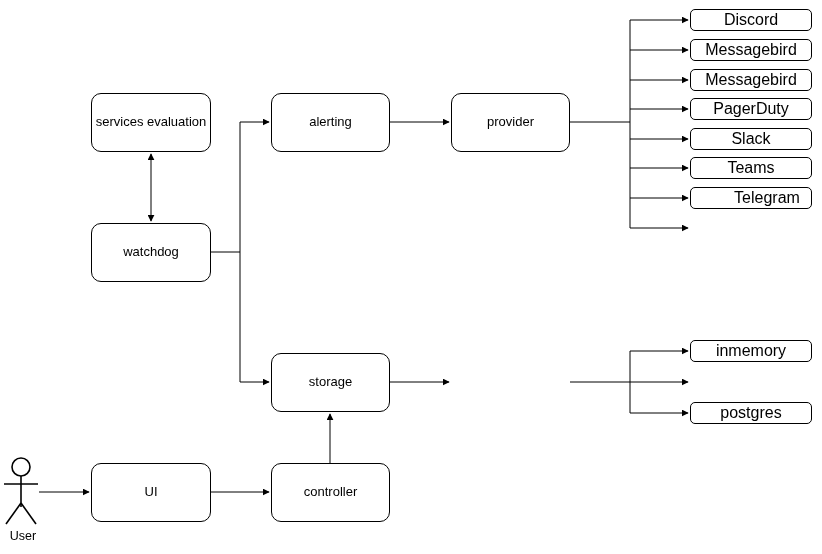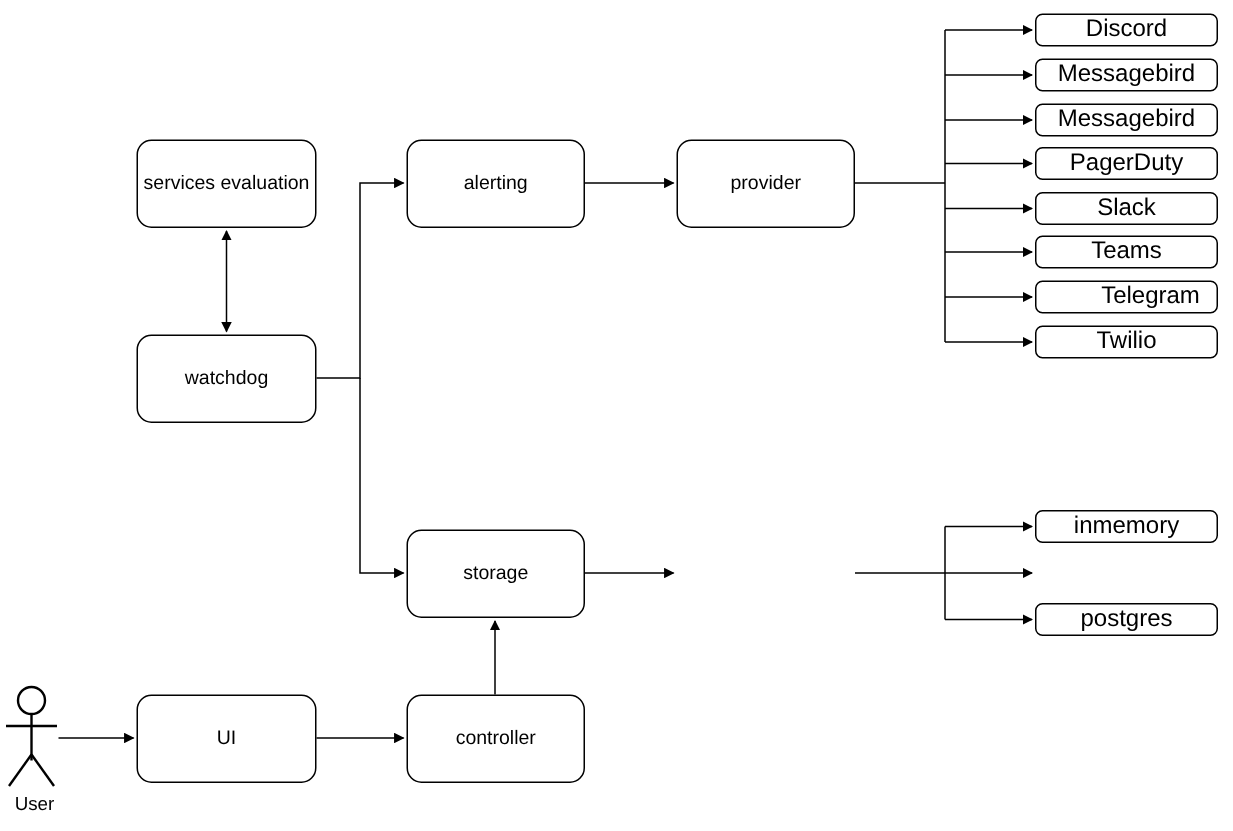--- a/index.html
+++ b/index.html
@@ -162,23 +162,20 @@
   </div>
   <div class="node node-leaf" style="left:690px; top:128px; width:122px; height:22px;">
     <span class="node-label">Slack</span>
   </div>
   <div class="node node-leaf" style="left:690px; top:157px; width:122px; height:22px;">
     <span class="node-label">Teams</span>
   </div>
   <div class="node node-leaf" style="left:690px; top:187px; width:122px; height:22px;padding-left:32px;">
     <span class="node-label">Telegram</span>
   </div>
-  <div class="node node-leaf" style="left:690px; top:217px; width:122px; height:22px;">
-    <span class="node-label">Twilio</span>
-  </div>
 
   <div class="node node-leaf" style="left:690px; top:340px; width:122px; height:22px;">
     <span class="node-label">inmemory</span>
   </div>
   <div class="node node-leaf" style="left:690px; top:402px; width:122px; height:22px;">
     <span class="node-label">postgres</span>
   </div>
 
   <div class="actor-label" style="left:4px; top:529px; width:38px;">User</div>
 

